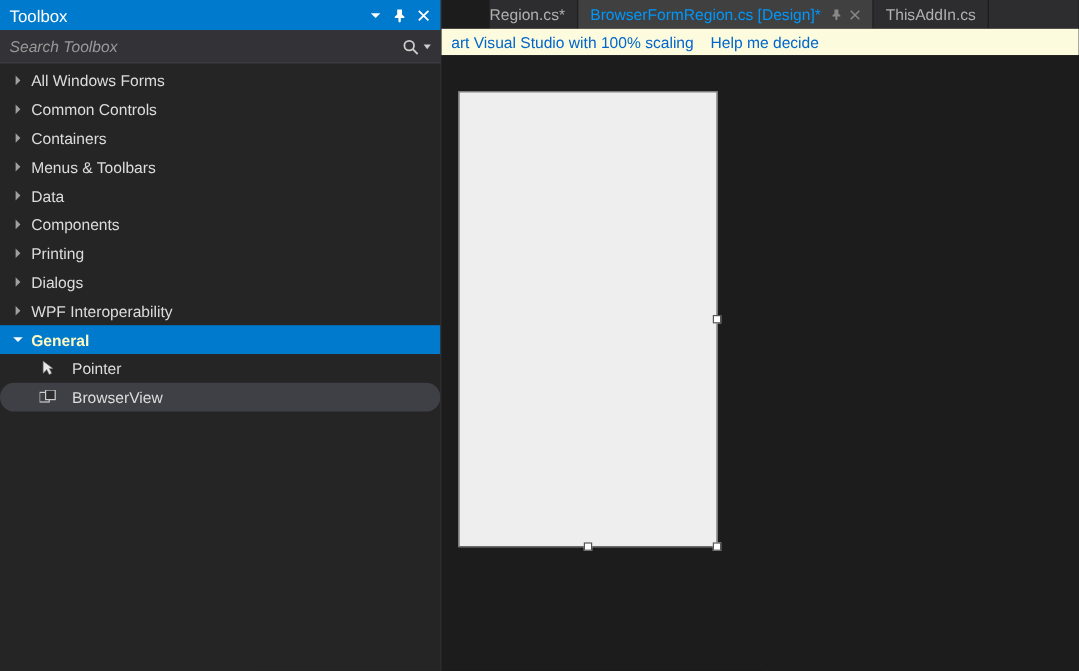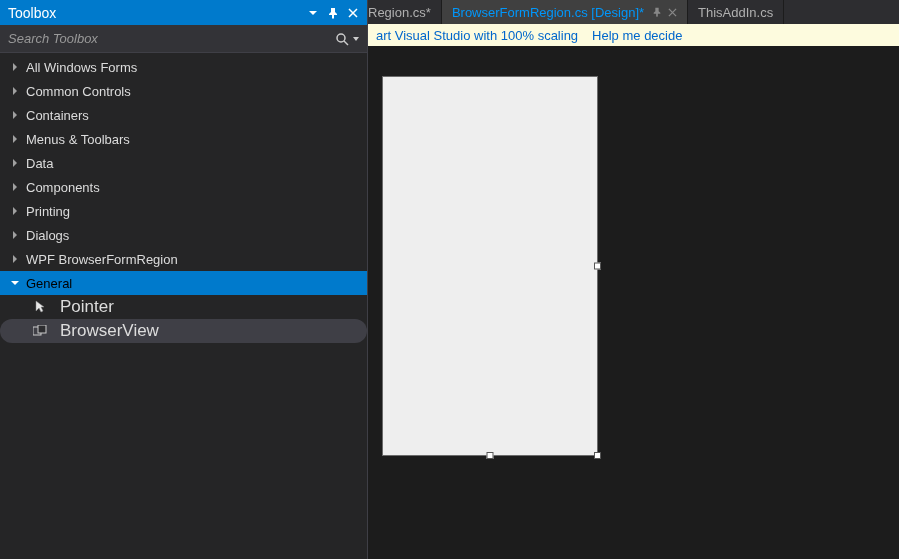--- a/index.html
+++ b/index.html
@@ -16,30 +16,30 @@
   .search-row { height: 28px; background: #333337; display: flex; align-items: center; padding: 0 6px 0 8px; border-bottom: 1px solid #3f3f46; }
   .search-input { flex: 1; background: transparent; border: none; outline: none; color: #d0d0d0; font-size: 13px; font-style: italic; }
   .search-input::placeholder { color: #999; font-style: italic; }
   .search-icon { width: 18px; height: 18px; display: flex; align-items: center; justify-content: center; }
   .search-dd { width: 10px; height: 18px; display: flex; align-items: center; justify-content: center; }
 
   .tree { flex: 1; overflow: auto; background: #252526; padding-top: 2px; }
   .cat { height: 24px; display: flex; align-items: center; padding-left: 8px; color: #dcdcdc; font-size: 13px; cursor: pointer; text-align: center; }
   .cat .arrow { width: 14px; height: 14px; display: flex; align-items: center; justify-content: center; margin-right: 4px; }
   .cat .arrow svg { fill: #a0a0a0; }
-  .cat.expanded { background: #007acc; color: #000000; }
+  .cat.expanded { background: #007acc; color: #fef9c3; font-weight: bold; }
   .cat.expanded .arrow svg { fill: #fff; }
 
-  .item { height: 24px; display: flex; align-items: center; padding-left: 30px; color: #dcdcdc; font-size: 17px; cursor: pointer; }
+  .item { height: 24px; display: flex; align-items: center; padding-left: 30px; color: #dcdcdc; font-size: 13px; cursor: pointer; }
   .item.selected { background: #3f3f46; border-radius: 12px; }
   .item-icon { width: 20px; height: 16px; display: flex; align-items: center; justify-content: center; margin-right: 10px; }
 
   
   .right { flex: 1; display: flex; flex-direction: column; background: #1c1c1c; }
-  .tabs { height: 24px; background: #2d2d30; display: flex; align-items: stretch; overflow: hidden; }
+  .tabs { height: 24px; background: #2d2d30; display: flex; align-items: stretch; overflow: hidden; margin-left: 40px; }
   .tab { display: flex; align-items: center; padding: 0 10px; font-size: 13px; color: #b0b0b0; cursor: pointer; white-space: nowrap; border-right: 1px solid #1c1c1c; }
   .tab.cut { padding-left: 0; }
   .tab.active { background: #404040; color: #0097fb; }
   .tab-pin { margin-left: 8px; display: flex; align-items: center; }
   .tab-close { margin-left: 6px; display: flex; align-items: center; }
 
   .infobar { height: 22px; background: #fdfbde; display: flex; align-items: center; padding: 0 8px; font-size: 13px; overflow: hidden; white-space: nowrap; }
   .infobar .link { color: #0066cc; cursor: pointer; }
   .infobar .gap { width: 14px; }
 
@@ -154,21 +154,21 @@
             </svg>
           </span>
         <span>Dialogs</span>
       </div>
       <div class="cat">
         <span class="arrow">
             <svg width="10" height="10" viewBox="0 0 10 10">
               <path d="M3 1 L7 5 L3 9 Z"></path>
             </svg>
           </span>
-        <span>WPF BrowserFormRegion</span>
+        <span>WPF Interoperability</span>
       </div>
       <div class="cat expanded">
         <span class="arrow">
             <svg width="10" height="10" viewBox="0 0 10 10">
               <path d="M1 3 L5 7 L9 3 Z"></path>
             </svg>
           </span>
         <span>General</span>
       </div>
 

